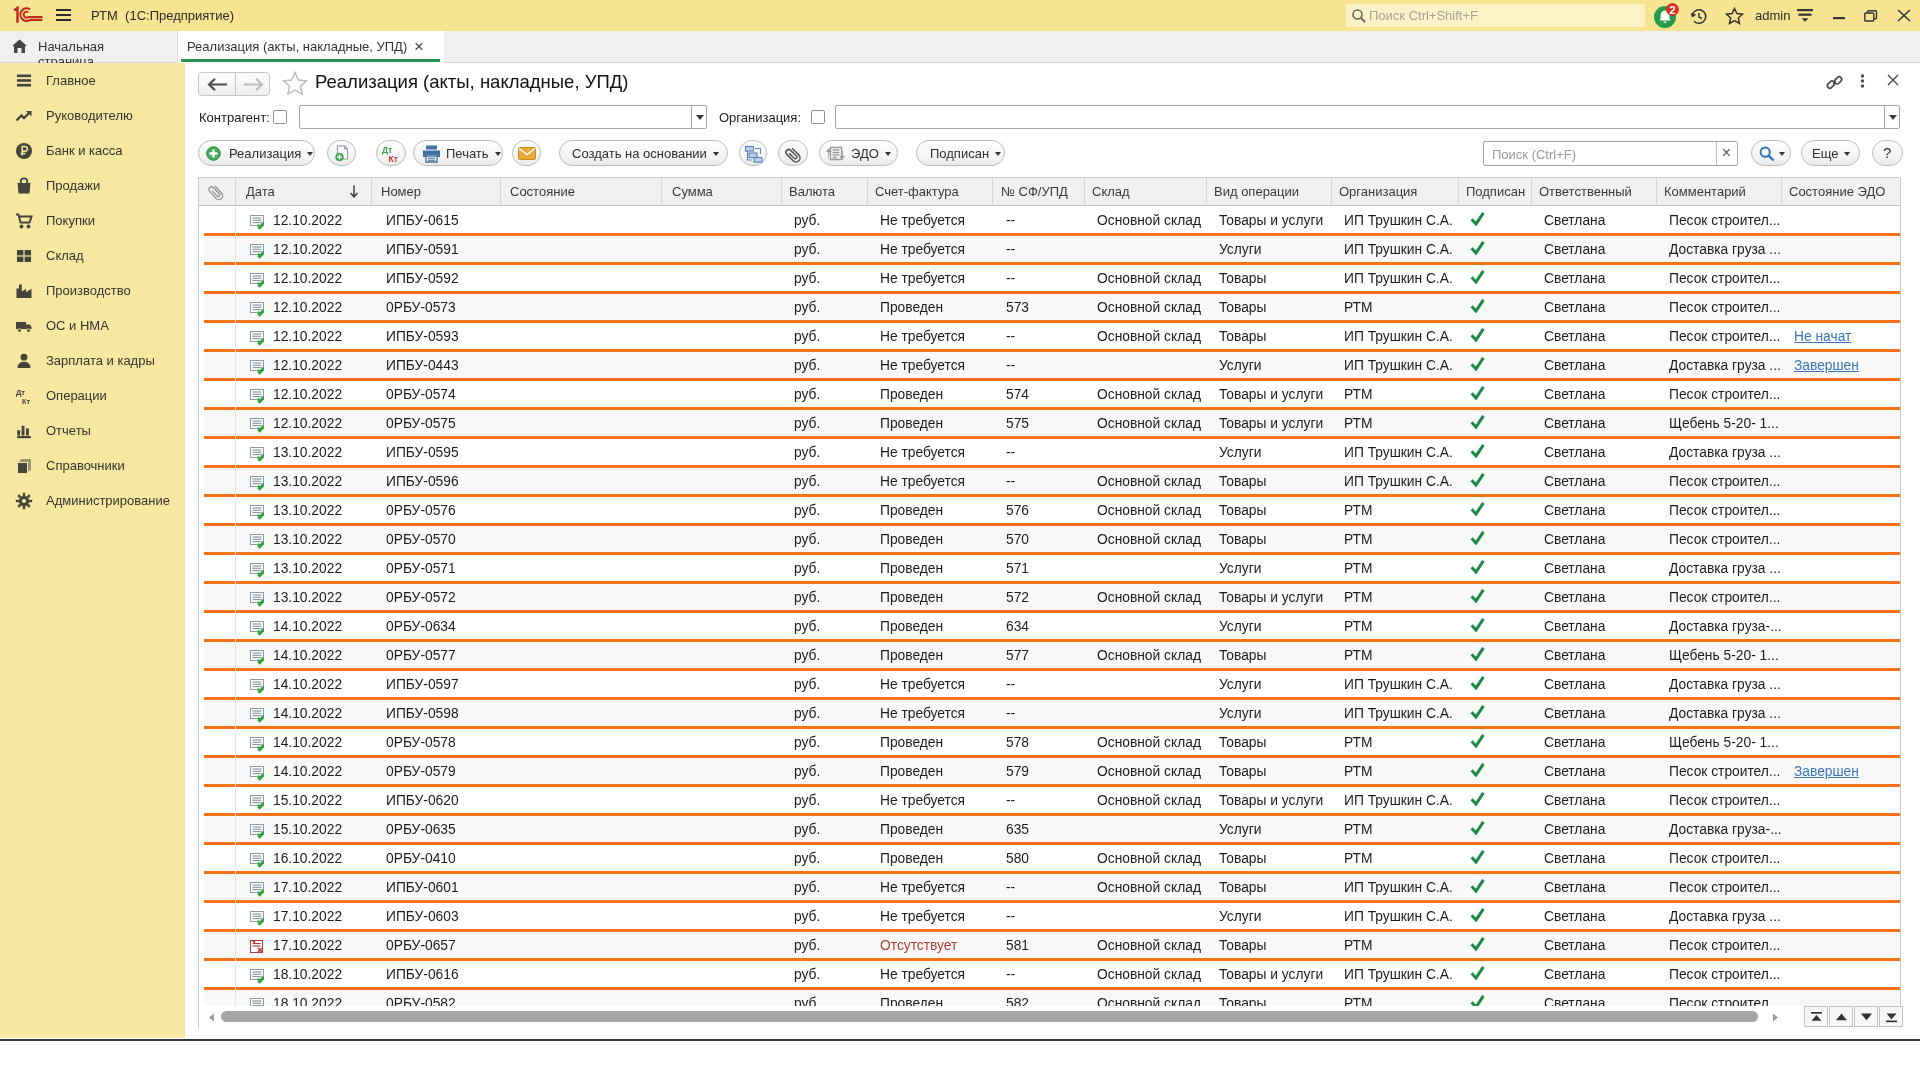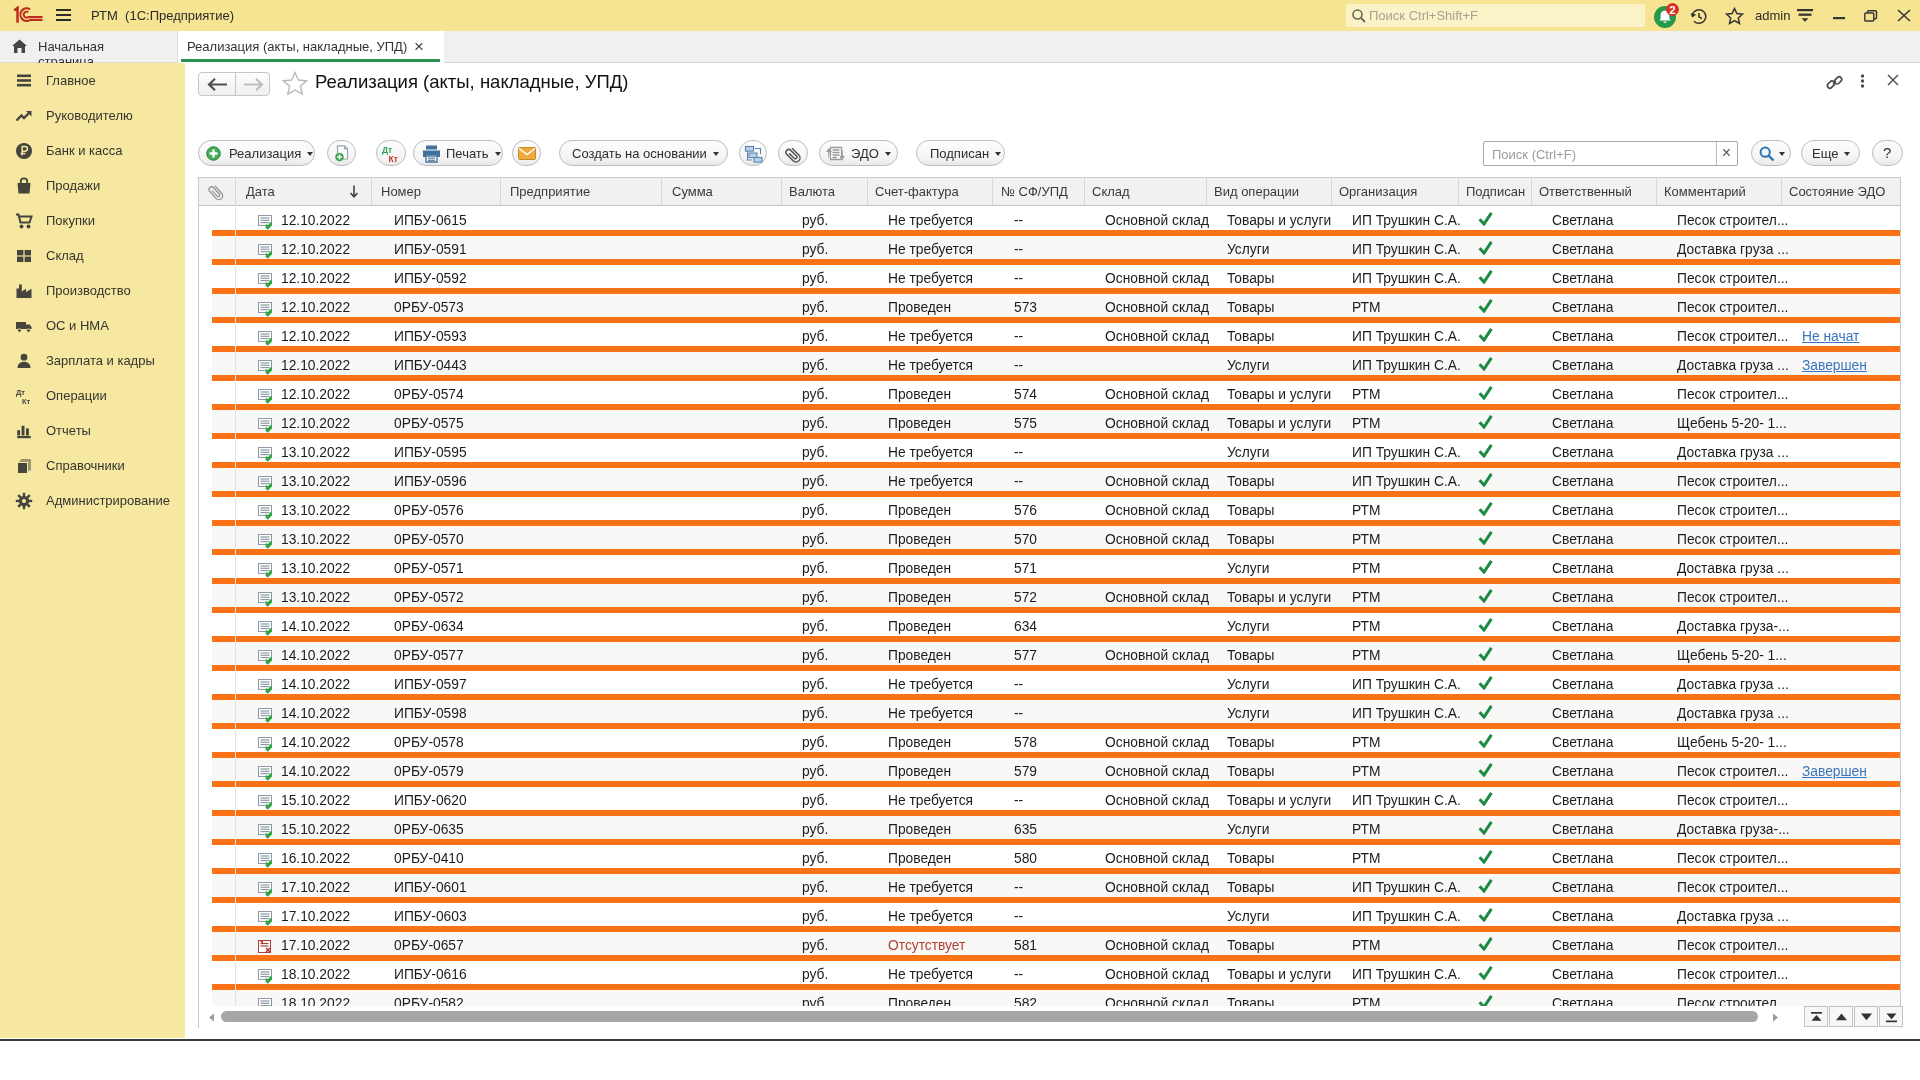--- a/index.html
+++ b/index.html
@@ -57,21 +57,21 @@
 #srchinput .ph { position:absolute; left:8px; top:5px; font-size:13px; color:#9b9b9b; }
 #srchinput .xsep { position:absolute; right:20px; top:0; width:1px; height:100%; background:#bbb; }
 #srchinput .x { position:absolute; right:6px; top:2px; color:#555; font-size:16px; }
 
 
 #tbl { position:absolute; left:13px; top:114px; width:1703px; height:851px; border:1px solid #c9c9c9; }
 #thead { position:absolute; left:0; top:0; width:1701px; height:28px; background:#f1f1f0; border-bottom:1px solid #c2c2c2; }
 #thead span { position:absolute; top:6px; font-size:13px; color:#3a3a3a; white-space:nowrap; }
 #thead .vline { position:absolute; top:0; width:1px; height:28px; background:#d7d7d5; }
 #tbody { position:absolute; left:0; top:29px; width:1701px; height:799px; overflow:hidden; background:#fff; }
-.row { position:absolute; left:13px; width:1701px; height:29px; background:#fff; border-bottom:6px solid #f97316; }
+.row { position:absolute; left:5px; width:1701px; height:29px; background:#fff; border-bottom:3px solid #f97316; }
 .row.odd { background:#f8f8f7; }
 .row .c { position:absolute; top:6px; font-size:13.8px; color:#1c1c1c; white-space:nowrap; }
 .icn { position:absolute; left:46px; top:7px; }
 .chk { position:absolute; left:1266px; top:4px; }
 .cdate { left:69px; } .cnum { left:182px; } .crub { left:590px; } .ccf { left:676px; }
 .csf { left:802px; } .cskl { left:893px; } .cvid { left:1015px; } .corg { left:1140px; }
 .cotv { left:1340px; } .ckom { left:1465px; } .cedo { left:1590px; }
 .lnk { color:#3b74bc; text-decoration:underline; }
 .pclipline { position:absolute; left:36px; top:0; width:1px; height:100%; background:#e3e3e3; }
 
@@ -304,20 +304,32 @@
         <g fill="#4a4a4a">
           <circle cx="2.5" cy="2" r="1.7"></circle>
           <circle cx="2.5" cy="7" r="1.7"></circle>
           <circle cx="2.5" cy="12" r="1.7"></circle>
         </g>
       </svg>
   <svg class="tico" style="left:1702px" width="12" height="12" viewBox="0 0 12 12">
         <path d="M1 1 L11 11 M11 1 L1 11" stroke="#4a4a4a" stroke-width="1.4"></path>
       </svg>
 
+  <div id="filterrow">
+    <span class="flabel" style="left:14px">Контрагент:</span>
+    <span class="fcheck" style="left:88px"></span>
+    <span class="fcombo" style="left:114px;width:408px">
+          <span class="dd"></span>
+        </span>
+    <span class="flabel" style="left:534px">Организация:</span>
+    <span class="fcheck" style="left:626px"></span>
+    <span class="fcombo" style="left:650px;width:1065px">
+          <span class="dd"></span>
+        </span>
+  </div>
 
   <div class="tbtn" style="left:13px;width:117px">
     <svg style="position:absolute;left:7px;top:5px" width="15" height="15" viewBox="0 0 15 15">
           <circle cx="7.5" cy="7.5" r="6.8" fill="#44ab57" stroke="#2c8540" stroke-width="1"></circle>
           <path d="M7.5 3.5 L7.5 11.5 M3.5 7.5 L11.5 7.5" stroke="#fff" stroke-width="2.4"></path>
         </svg>
     <span class="cap" style="left:30px">Реализация<span class="caret"></span></span>
   </div>
   <div class="tbtn" style="left:142px;width:29px">
     <svg style="position:absolute;left:6px;top:4px" width="17" height="17" viewBox="0 0 17 17">
@@ -409,21 +421,21 @@
   <div id="tbl">
     <div id="thead">
       <svg style="position:absolute;left:8px;top:5px" width="18" height="19" viewBox="0 0 18 19">
             <path d="M12.6 4 L12.6 14 A3.8 3.8 0 0 1 5 14 L5 4.6 A2.7 2.7 0 0 1 10.4 4.6 L10.4 13 A1.55 1.55 0 0 1 7.3 13 L7.3 5.6" fill="none" stroke="#939393" stroke-width="1.3" transform="rotate(-42 8.8 9.5)"></path>
           </svg>
       <span style="left:47px">Дата</span>
       <svg style="position:absolute;left:150px;top:7px" width="10" height="13" viewBox="0 0 10 13">
             <path d="M5 0.5 L5 11 M1.5 8 L5 11.8 L8.5 8" fill="none" stroke="#3c3c3c" stroke-width="1.5"></path>
           </svg>
       <span style="left:182px">Номер</span>
-      <span style="left:311px">Предприятие</span>
+      <span style="left:311px">Состояние</span>
       <span style="left:473px">Сумма</span>
       <span style="left:590px">Валюта</span>
       <span style="left:676px">Счет-фактура</span>
       <span style="left:802px">№ СФ/УПД</span>
       <span style="left:893px">Склад</span>
       <span style="left:1015px">Вид операции</span>
       <span style="left:1140px">Организация</span>
       <span style="left:1267px">Подписан</span>
       <span style="left:1340px">Ответственный</span>
       <span style="left:1465px">Комментарий</span>

